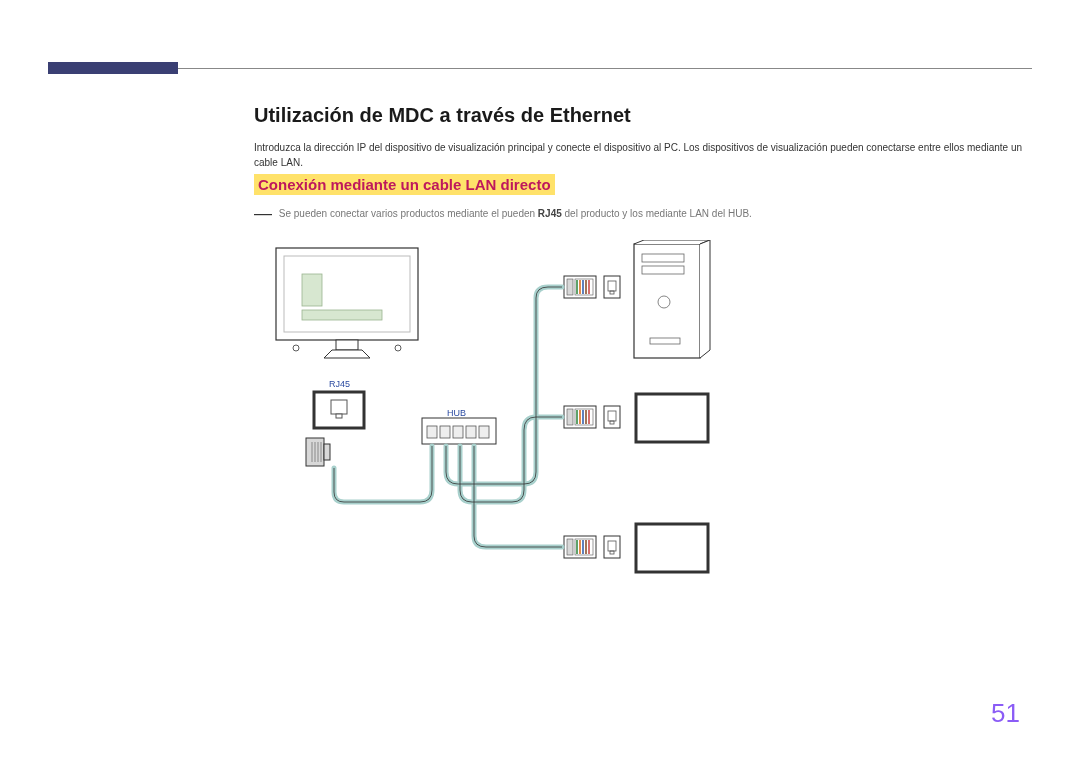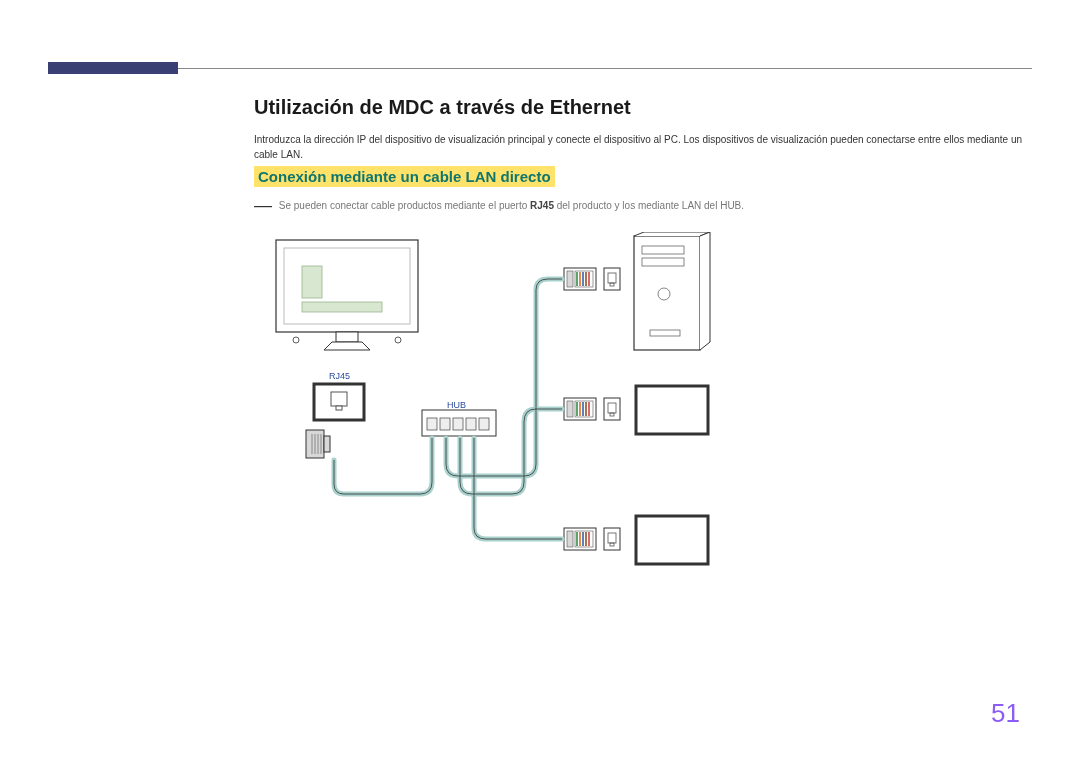--- a/index.html
+++ b/index.html
@@ -1,23 +1,23 @@
 <!DOCTYPE html>
 <html><head>
 <meta charset="utf-8">
 <style>
   * { box-sizing: border-box; margin: 0; padding: 0; }
   html, body { width: 1080px; height: 763px; background: #fff; font-family: Arial, Helvetica, sans-serif; color: #1a1a1a; }
   .page { position: relative; width: 1080px; height: 763px; }
   .top-rule { position: absolute; left: 48px; right: 48px; top: 68px; border-top: 1px solid #888; }
   .accent-bar { position: absolute; left: 48px; top: 62px; width: 130px; height: 12px; background: #3a3f73; }
-  .content { position: absolute; left: 254px; top: 96px; width: 780px; }
+  .content { position: absolute; left: 254px; top: 104px; width: 780px; }
   h1 { font-size: 20px; font-weight: 700; color: #1a1a1a; margin-bottom: 14px; }
   .intro { font-size: 10px; line-height: 1.45; color: #333; margin-bottom: 4px; }
-  h2 { font-size: 15px; font-weight: 700; color: #0f766e; margin-bottom: 6px; }
+  h2 { font-size: 15px; font-weight: 700; color: #be185d; margin-bottom: 6px; }
   .highlight { background: #ffe26a; padding: 2px 4px; display: inline-block; }
   .note { font-size: 10px; color: #777; line-height: 1.4; margin-bottom: 14px; }
   .note .dash { font-size: 18px; color: #333; vertical-align: -2px; margin-right: 4px; }
   .note strong { color: #444; font-weight: 700; }
   .diagram { position: relative; width: 520px; height: 380px; }
   .diagram svg { position: absolute; inset: 0; }
   .lbl { position: absolute; font-size: 9px; color: #2a4aa0; }
   .lbl-rj45 { left: 75px; top: 139px; }
   .lbl-hub { left: 193px; top: 168px; }
   .page-num { position: absolute; right: 60px; bottom: 34px; font-size: 26px; color: #8b5cf6; }
@@ -27,21 +27,21 @@
 
 <div class="page">
   <div class="top-rule"></div>
   <div class="accent-bar"></div>
 
   <div class="content">
     <h1>Utilización de MDC a través de Ethernet</h1>
     <p class="intro">Introduzca la dirección IP del dispositivo de visualización principal y conecte el dispositivo al PC. Los dispositivos de visualización pueden conectarse entre ellos mediante un cable LAN.</p>
     <h2><span class="highlight">Conexión mediante un cable LAN directo</span></h2>
     <p class="note">
-      <span class="dash">―</span><span> Se pueden conectar cable productos mediante el puerto </span><strong>RJ45</strong><span> del producto y los mediante LAN del HUB.</span>
+      <span class="dash">―</span><span> Se pueden conectar varios productos mediante el pueden </span><strong>RJ45</strong><span> del producto y los mediante LAN del HUB.</span>
     </p>
 
     <div class="diagram">
       <span class="lbl lbl-rj45">RJ45</span>
       <span class="lbl lbl-hub">HUB</span>
       <svg viewBox="0 0 520 380" width="520" height="380">
         <defs>
           <g id="connector">
             <rect x="0" y="0" width="32" height="22" fill="#fff" stroke="#333" stroke-width="1"></rect>
             <rect x="3" y="3" width="6" height="16" fill="#d8d8d8" stroke="#555" stroke-width="0.6"></rect>

